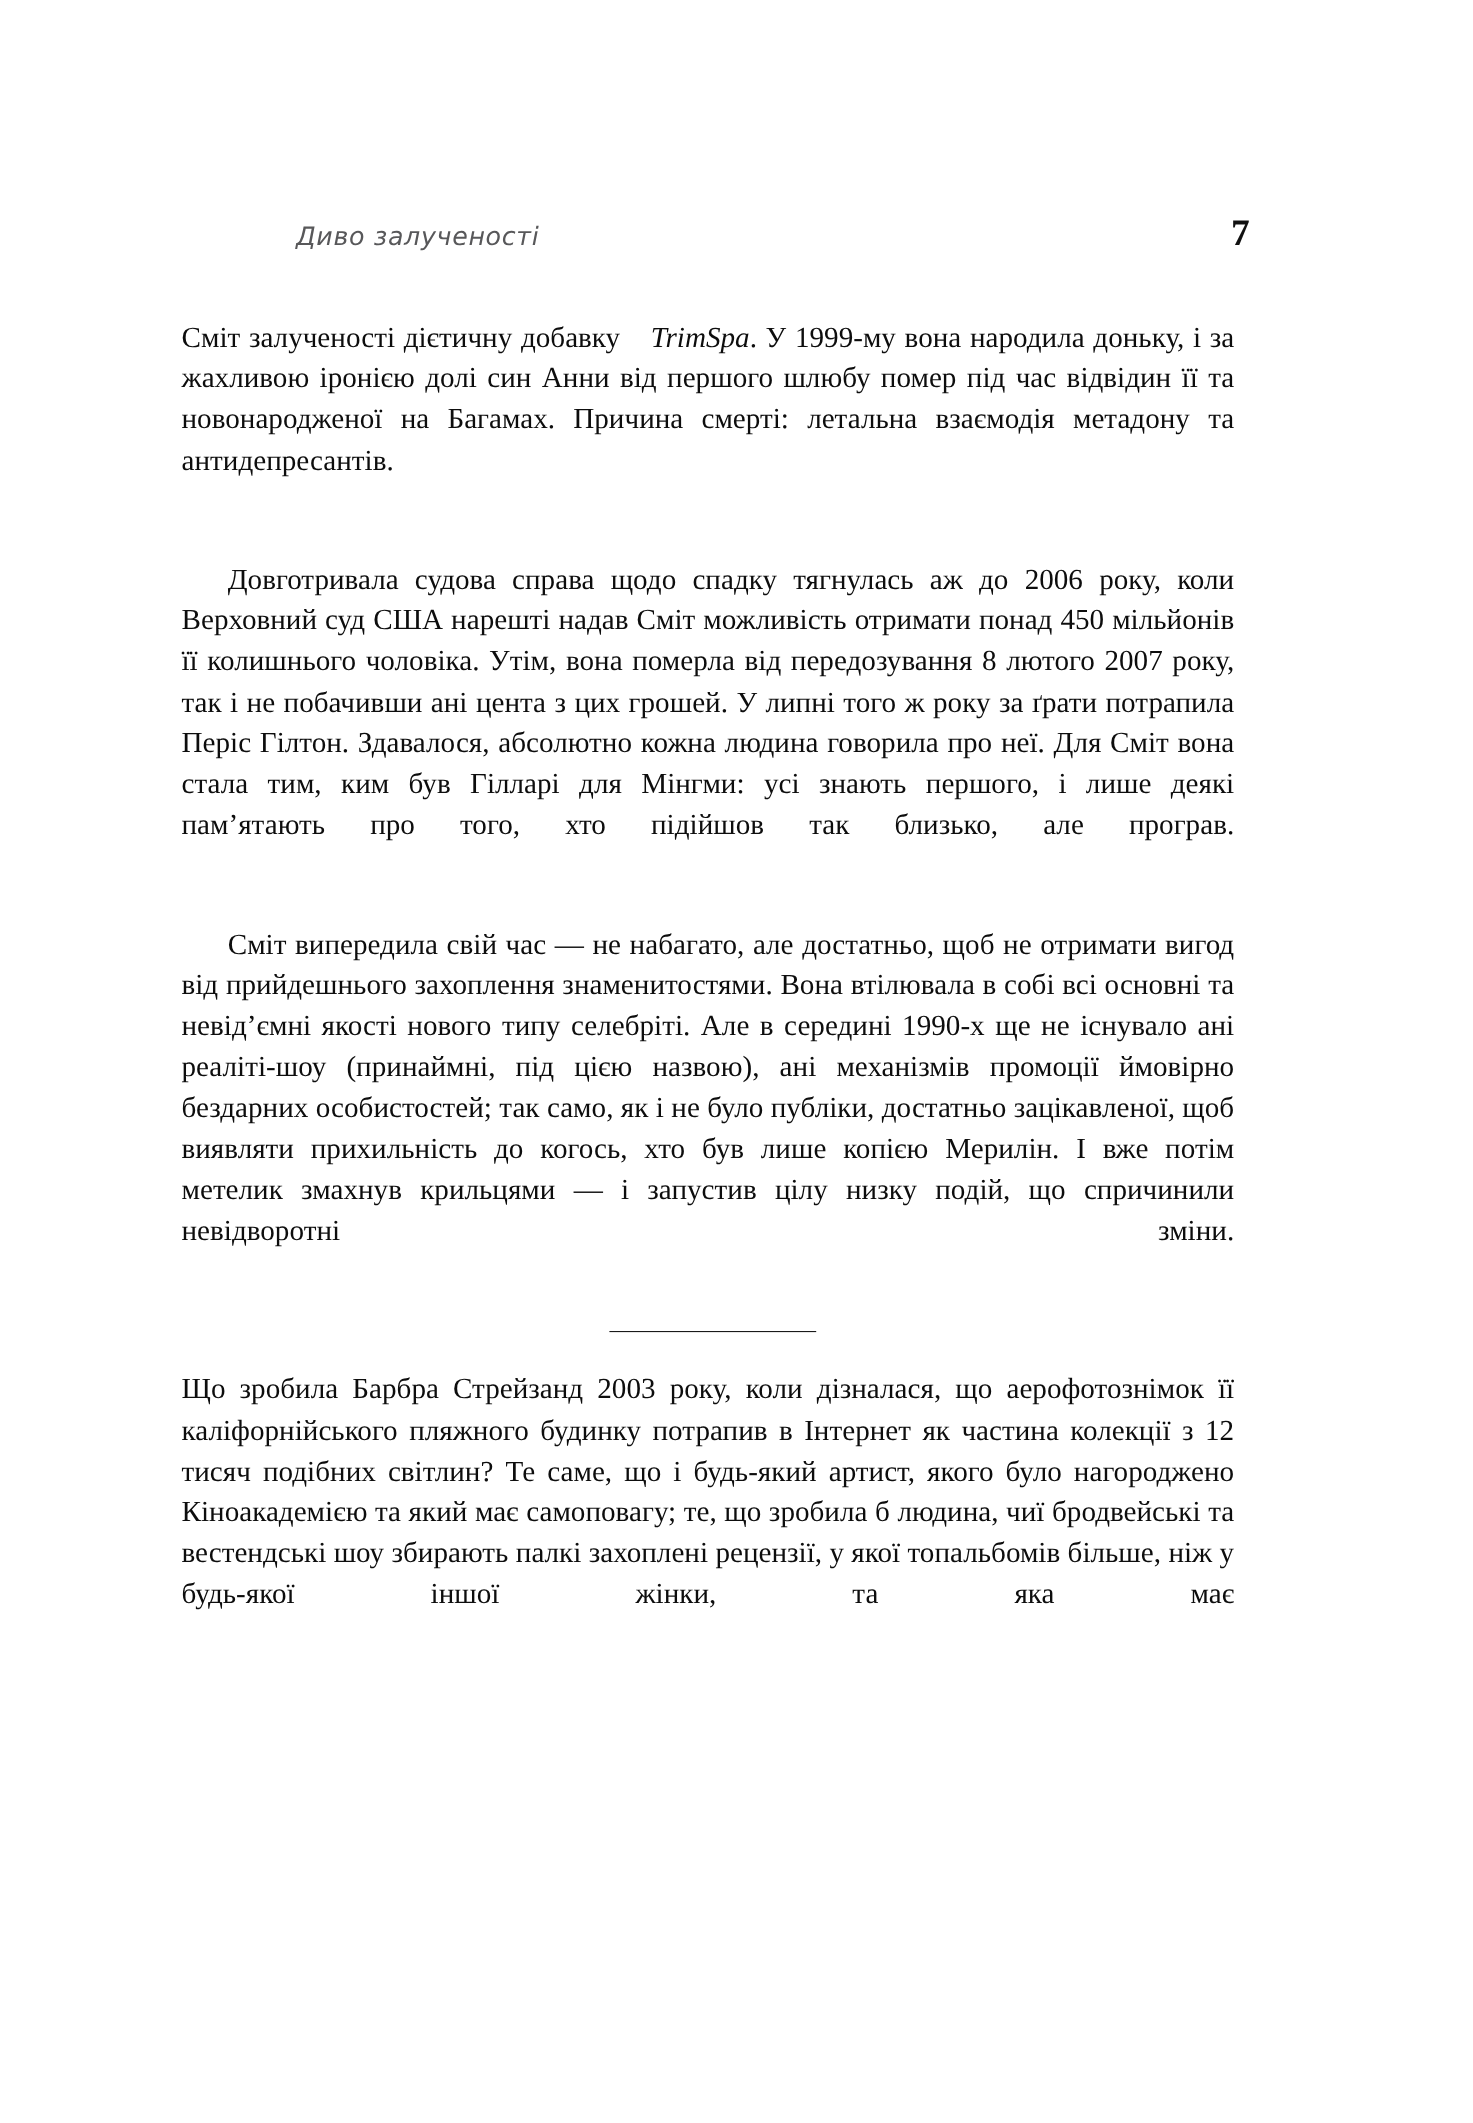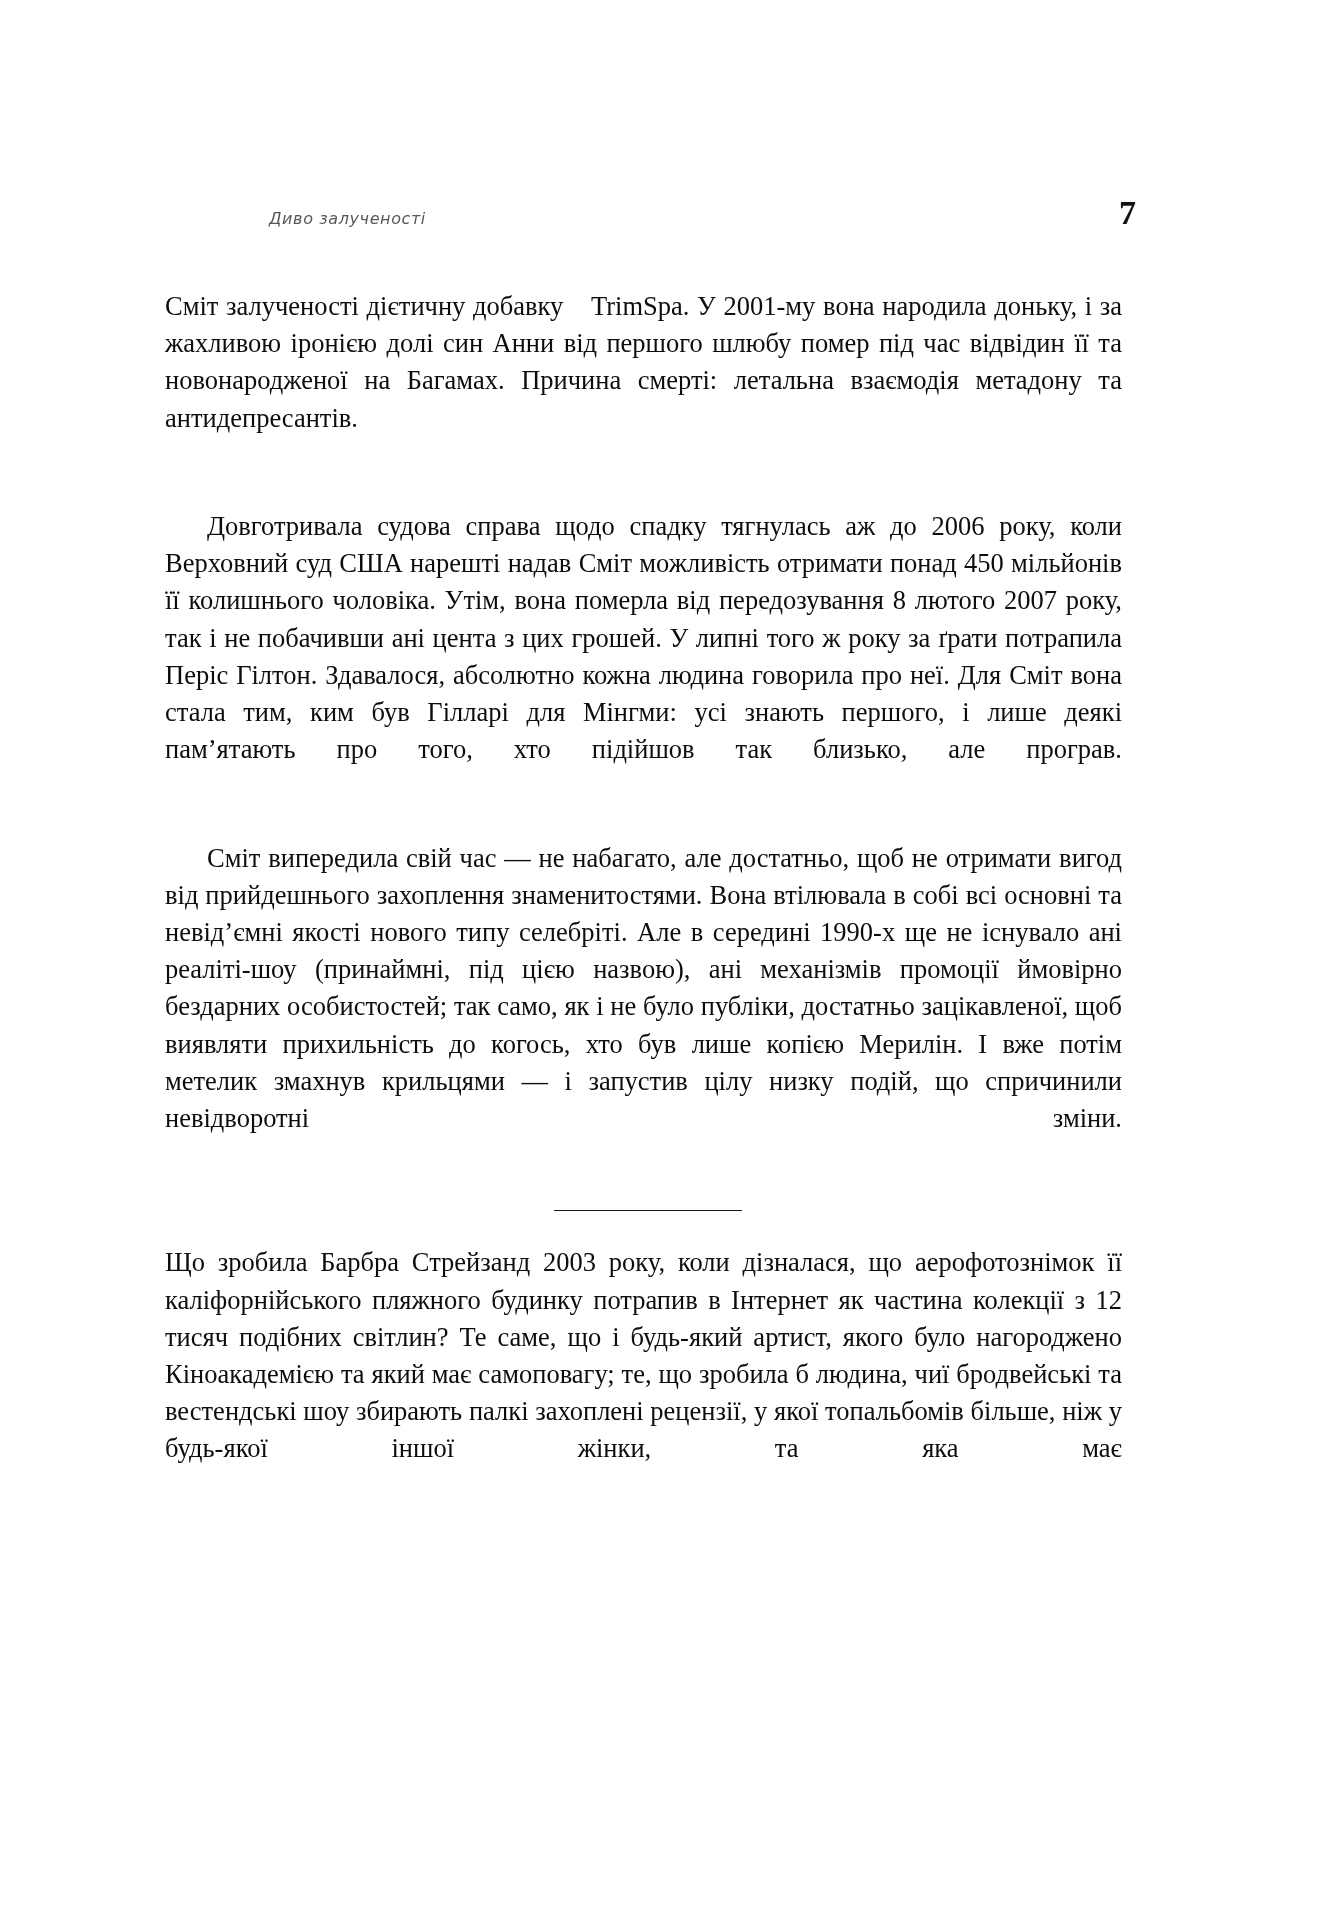--- a/index.html
+++ b/index.html
@@ -28,21 +28,21 @@
     height: 44px;
     display: flex;
     align-items: baseline;
     justify-content: space-between;
   }
 
   .running-head-title {
     font-family: "DejaVu Sans", sans-serif;
     font-style: italic;
     font-weight: 300;
-    font-size: 16px;
+    font-size: 23px;
     letter-spacing: 0.6px;
     color: #58585a;
     margin-left: 104px;
     white-space: nowrap;
   }
 
   .page-number {
     font-family: "Liberation Serif", serif;
     font-weight: bold;
     font-size: 34px;
@@ -70,20 +70,21 @@
     hyphens: manual;
     -webkit-hyphens: manual;
   }
 
   .para + .para {
     text-indent: 42px;
     margin-top: 34px;
   }
 
   .para .italic {
+    font-style: italic;
     margin-left: 20px;
   }
 
   
   .para::after {
     content: "";
     display: inline-block;
     width: 100%;
   }
 
@@ -114,21 +115,21 @@
 <div class="page">
 
   <div class="running-head">
     <div class="running-head-title">Диво залученості</div>
     <div class="page-number">7</div>
   </div>
 
   <div class="text-block">
 
     <p class="para">
-      <span>Сміт залученості дієтичну добавку </span><span class="italic">TrimSpa</span><span>. У 2001-му вона на­родила доньку, і за жахливою іронією долі син Анни від першого шлюбу помер під час відвідин її та новонародженої на Багамах. Причина смерті: летальна взаємодія метадону та антидепресантів.</span>
+      <span>Сміт залученості дієтичну добавку </span><span class="italic">TrimSpa</span><span>. У 1999-му вона на­родила доньку, і за жахливою іронією долі син Анни від першого шлюбу помер під час відвідин її та новонародженої на Багамах. Причина смерті: летальна взаємодія метадону та антидепресантів.</span>
     </p>
 
     <p class="para">Довготривала судова справа щодо спадку тягнулась аж до 2006 року, коли Верховний суд США нарешті надав Сміт можливість отримати понад 450 мільйонів її колишнього чоловіка. Утім, вона померла від передозування 8 лютого 2007 року, так і не побачивши ані цента з цих грошей. У липні того ж року за ґрати потрапила Періс Гілтон. Здавалося, абсолютно кожна людина говорила про неї. Для Сміт вона стала тим, ким був Гілларі для Мінгми: усі знають першого, і лише деякі пам’ятають про того, хто підійшов так близько, але програв.</p>
 
     <p class="para">Сміт випередила свій час — не набагато, але достатньо, щоб не отримати вигод від прийдешнього захоплення знаменитостями. Вона втілювала в собі всі основні та невід’ємні якості нового типу селебріті. Але в середині 1990-х ще не існувало ані реаліті-шоу (принаймні, під цією назвою), ані механізмів промоції ймовірно бездарних особистостей; так само, як і не було публіки, достатньо зацікавленої, щоб виявляти прихильність до когось, хто був лише копією Мерилін. І вже потім метелик змахнув крильцями — і запустив цілу низку подій, що спричинили невідворотні зміни.</p>
 
     <div class="section-divider">
       <div class="rule"></div>
     </div>
 

